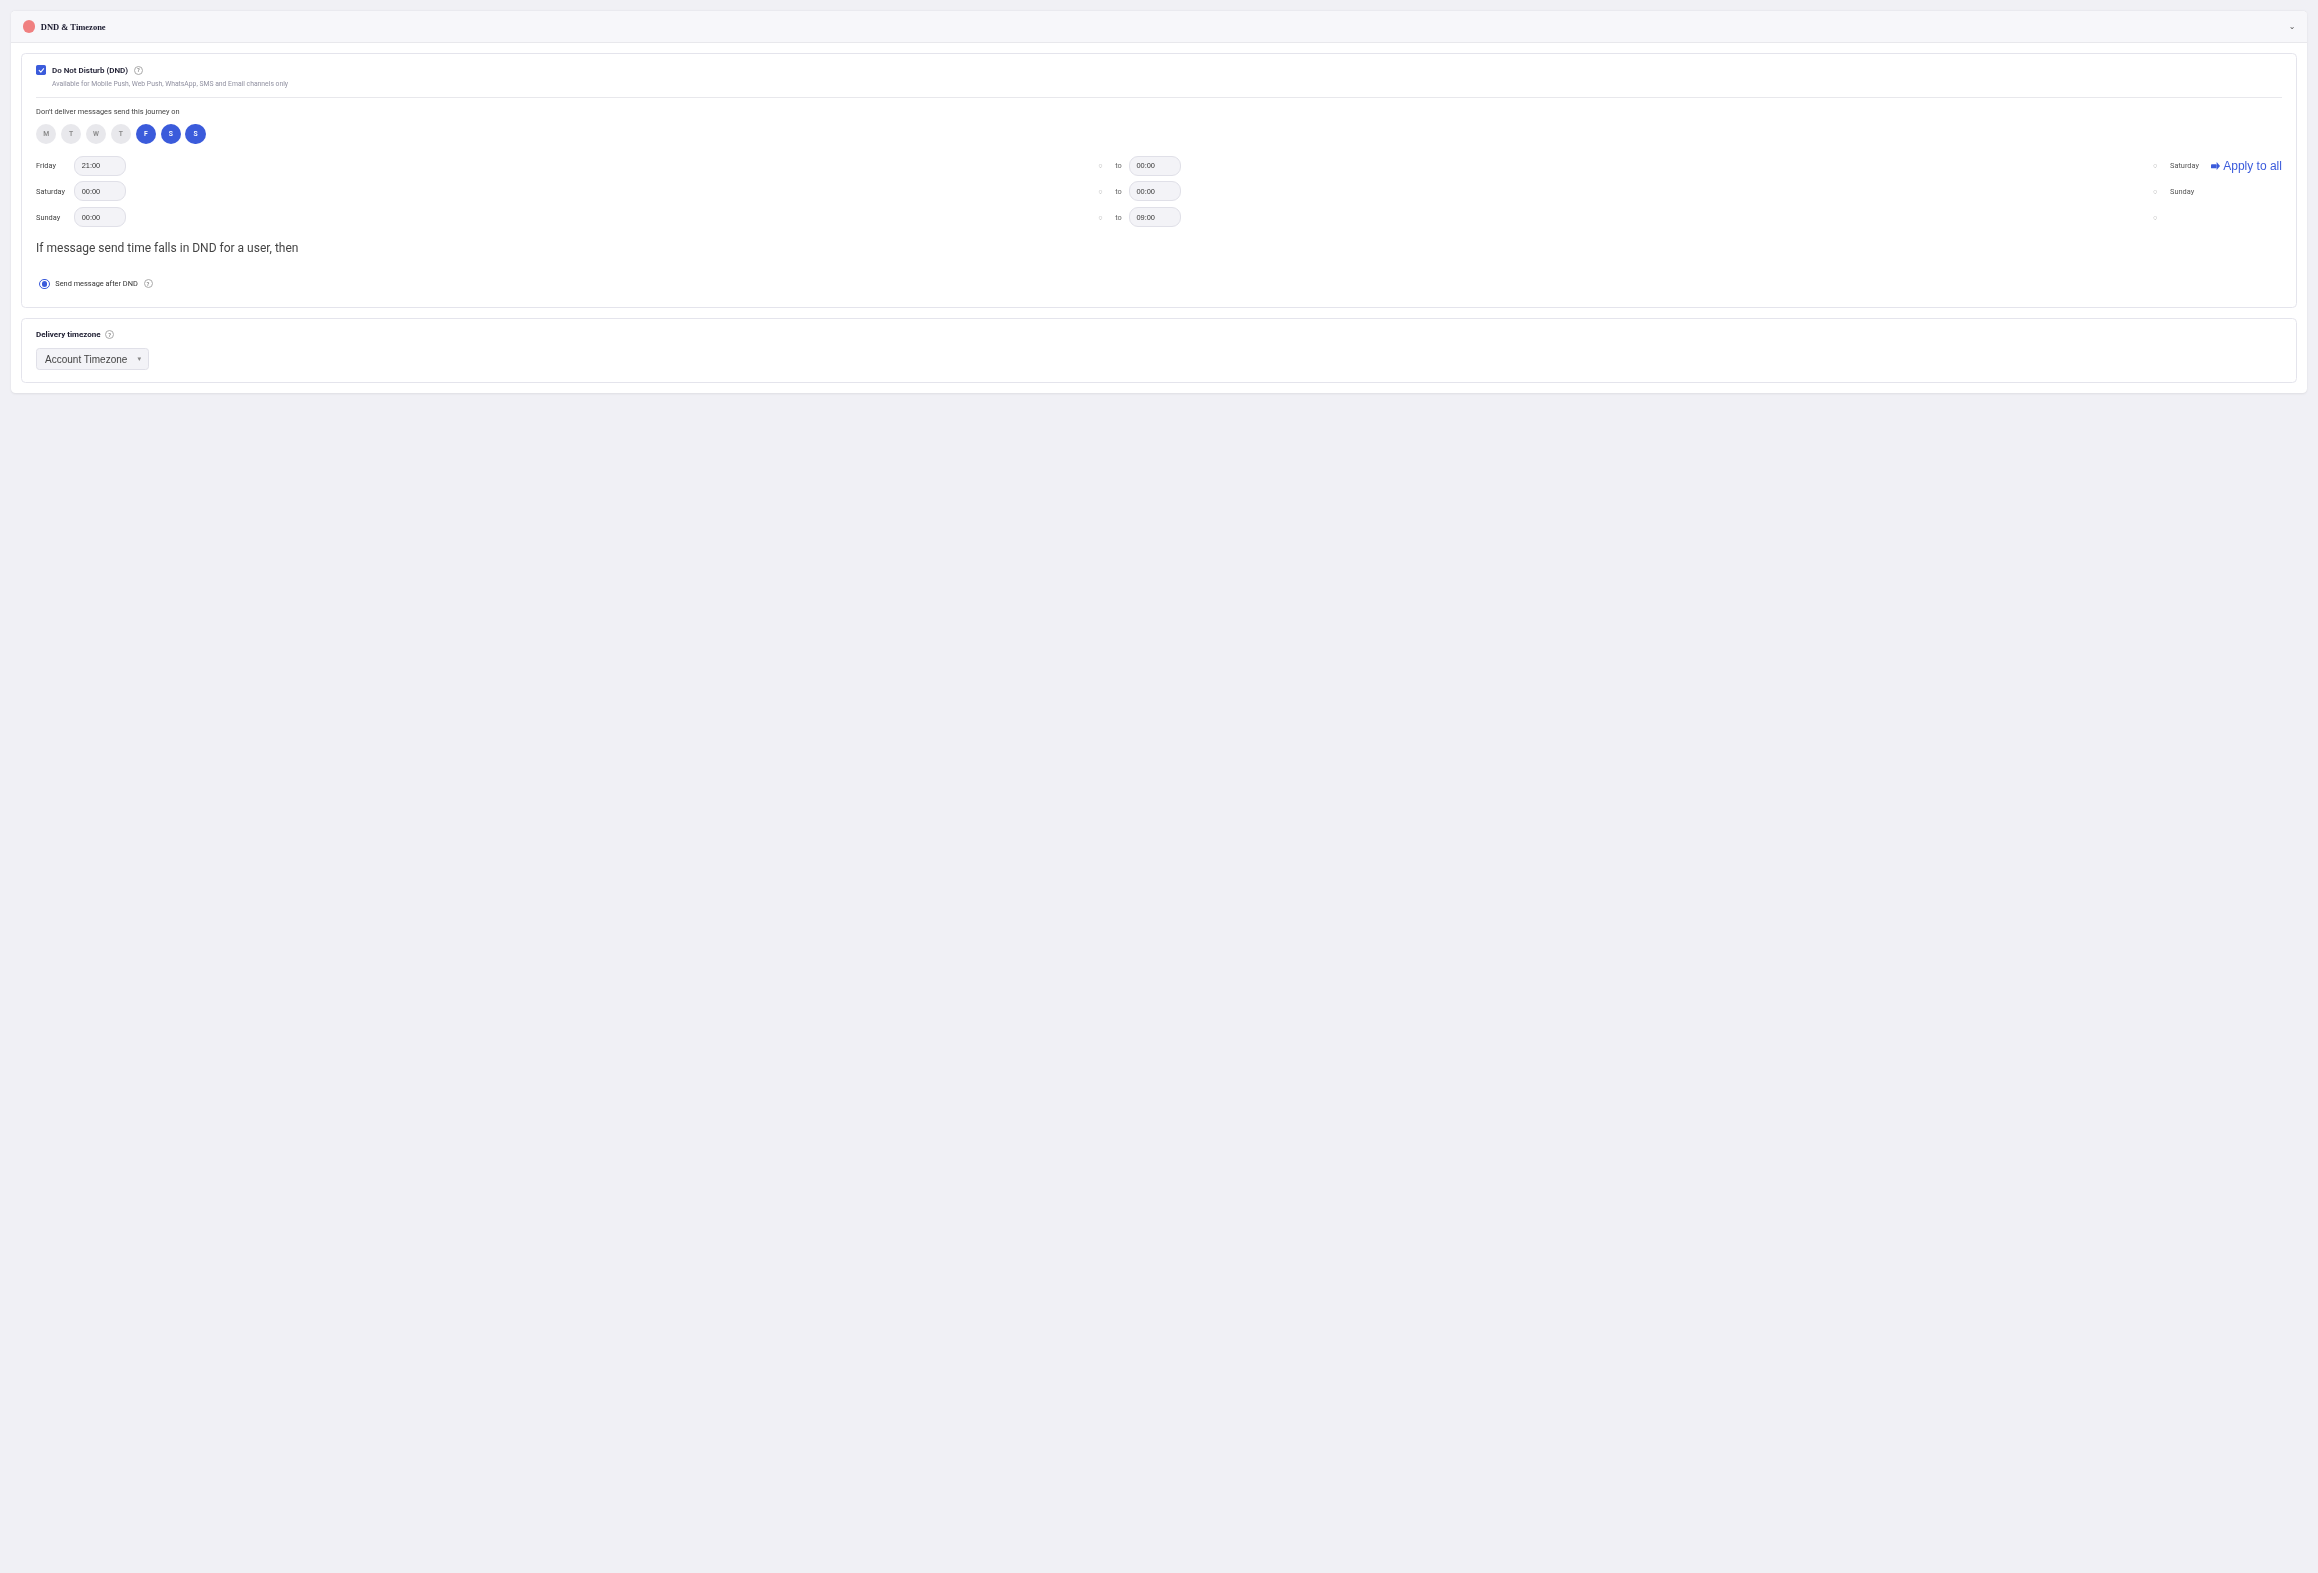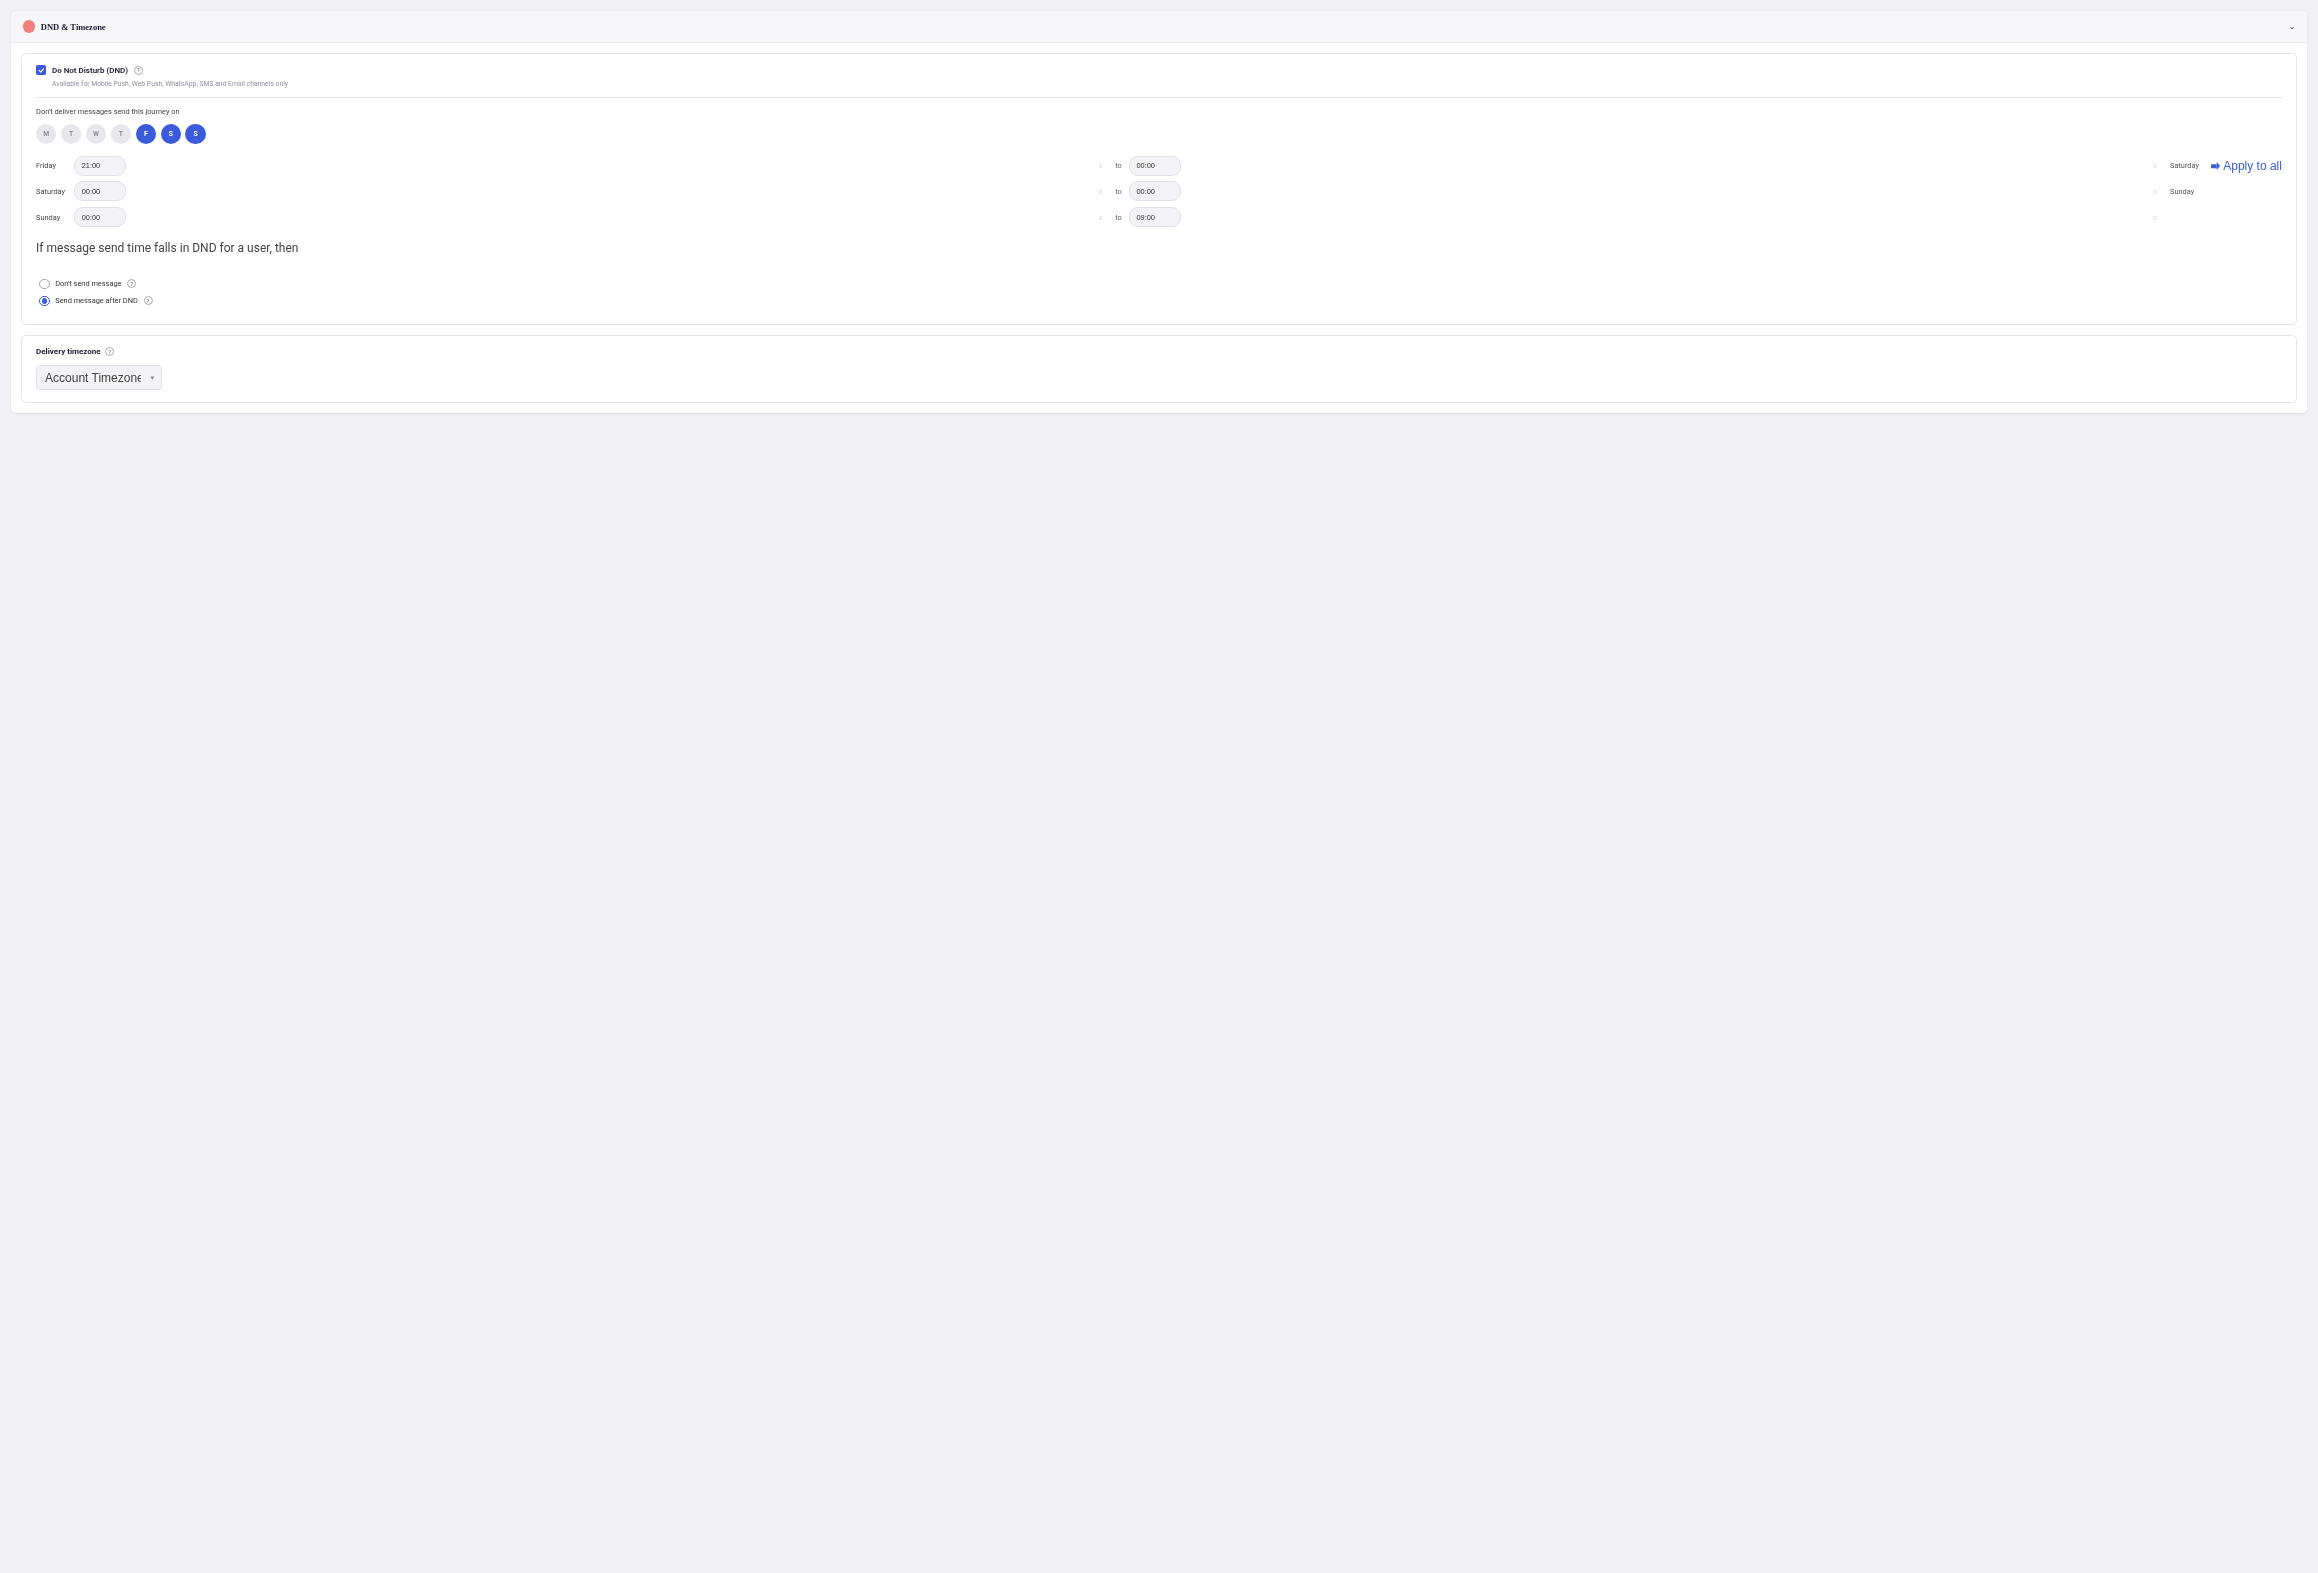--- a/index.html
+++ b/index.html
@@ -270,23 +270,23 @@
     .timezone-select-wrapper {
       position: relative;
       display: inline-flex;
       align-items: center;
     }
     .timezone-select {
       background: #f3f3f7;
       border: 0.6px solid #e0e0e8;
       border-radius: 3.4px;
       padding: 4.5px 20.4px 4.5px 8px;
-      font-size: 12px;
+      font-size: 10px;
       color: #444;
-      width: 126px;
+      width: 113px;
       appearance: none;
       cursor: pointer;
       outline: none;
     }
     .select-arrow {
       position: absolute;
       right: 6.8px;
       color: #888;
       font-size: 6.2px;
       pointer-events: none;
@@ -376,25 +376,20 @@
         <input class="time-input" type="text" value="09:00" readonly="" style="">
         <span class="clock-icon">○</span>
       </div>
       <span></span>
       <span></span>
 
     </div>
 
     <div class="fallback-label">If message send time falls in DND for a user, then</div>
 
-    <div class="radio-row">
-      <div class="radio-outer"></div>
-      <span class="radio-label">Don't send message</span>
-      <span class="help-icon">?</span>
-    </div>
 
     <div class="radio-row selected-row">
       <div class="radio-outer selected">
         <div class="radio-inner"></div>
       </div>
       <span class="radio-label">Send message after DND</span>
       <span class="help-icon">?</span>
     </div>
 
   </div>

